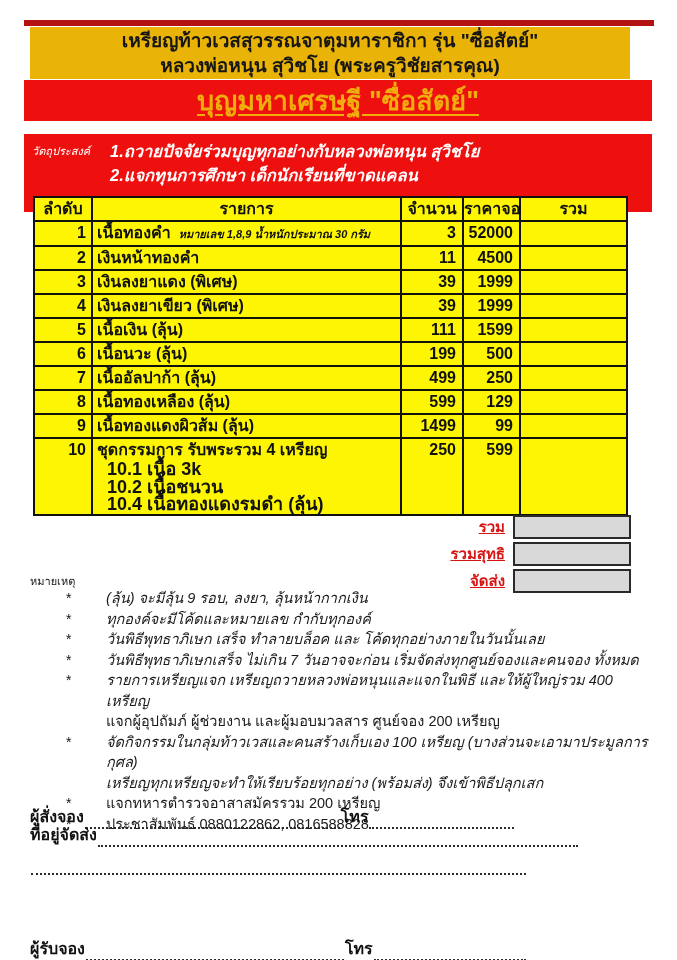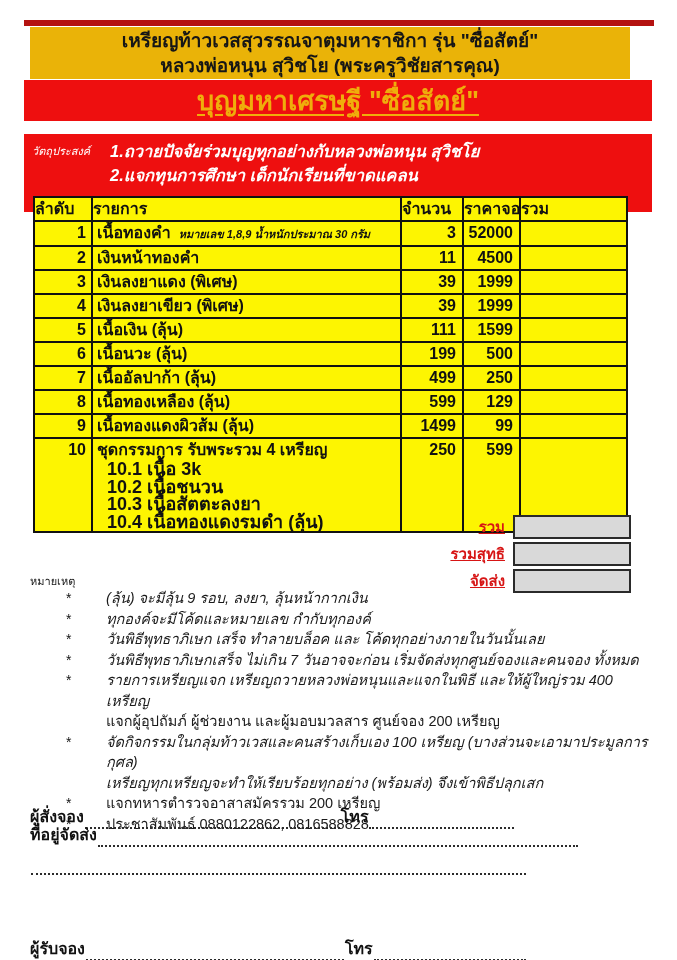--- a/index.html
+++ b/index.html
@@ -23,21 +23,21 @@
     display:flex;align-items:flex-start;padding:0;box-sizing:border-box;}
   .purpose .p-label{flex:0 0 78px;color:#fff;font-size:11px;font-style:italic;padding:8px 0 0 8px;}
   .purpose .p-lines{color:#fff;font-size:16.5px;font-weight:bold;font-style:italic;line-height:24px;padding-top:5px;}
   
   .table{position:absolute;left:33px;top:196px;width:595px;border:2px solid #111;background:#fdf501;box-sizing:border-box;}
   .thead,.trow{display:grid;grid-template-columns:58px 309px 62px 57px auto;}
   .trow{border-top:2px solid #111;}
   .cell{border-right:2px solid #111;min-height:22px;line-height:22px;font-size:16px;font-weight:bold;
     padding:0;box-sizing:border-box;overflow:hidden;white-space:nowrap;}
   .cell:last-child{border-right:none;}
-  .thead .cell{text-align:left;font-size:16px;}
+  .thead .cell{text-align:center;font-size:16px;}
   .c-no{text-align:right;padding-right:5px;}
   .c-item{padding-left:4px;white-space:normal;}
   .c-qty,.c-price{text-align:right;padding-right:6px;}
   .item-main{font-size:16px;}
   .item-note{font-size:11px;font-style:italic;margin-left:8px;}
   .subitems{padding-left:10px;}
   .subitem{font-size:18px;line-height:17.5px;font-weight:bold;}
   
   .totals{position:absolute;left:33px;top:515px;width:598px;}
   .total-row{display:flex;justify-content:flex-end;align-items:center;margin-bottom:3px;}
@@ -149,21 +149,20 @@
         <div class="cell c-item"><span class="item-main">เนื้อทองแดงผิวส้ม  (ลุ้น)</span></div>
         <div class="cell c-qty">1499</div>
         <div class="cell c-price">99</div>
         <div class="cell c-total"></div>
       </div>
       <div class="trow">
         <div class="cell c-no">10</div>
         <div class="cell c-item"><span class="item-main">ชุดกรรมการ รับพระรวม 4 เหรียญ</span><div class="subitems">
             <div class="subitem">10.1 เนื้อ 3k</div>
             <div class="subitem">10.2  เนื้อชนวน</div>
-            <div class="subitem">10.3  เนื้อสัตตะลงยา</div>
             <div class="subitem">10.4  เนื้อทองแดงรมดำ (ลุ้น)</div>
           </div></div>
         <div class="cell c-qty">250</div>
         <div class="cell c-price">599</div>
         <div class="cell c-total"></div>
       </div>
     </div>
 </div>
 
 <div class="totals">

